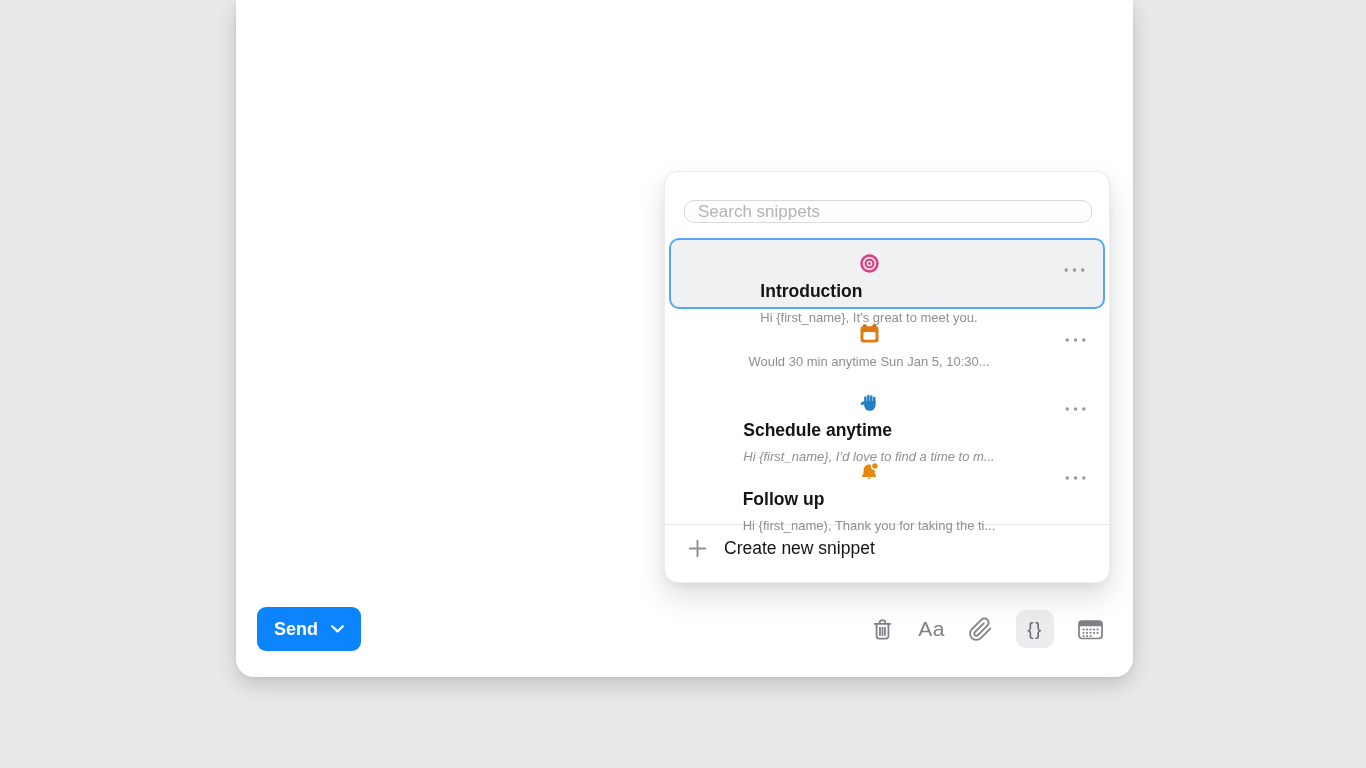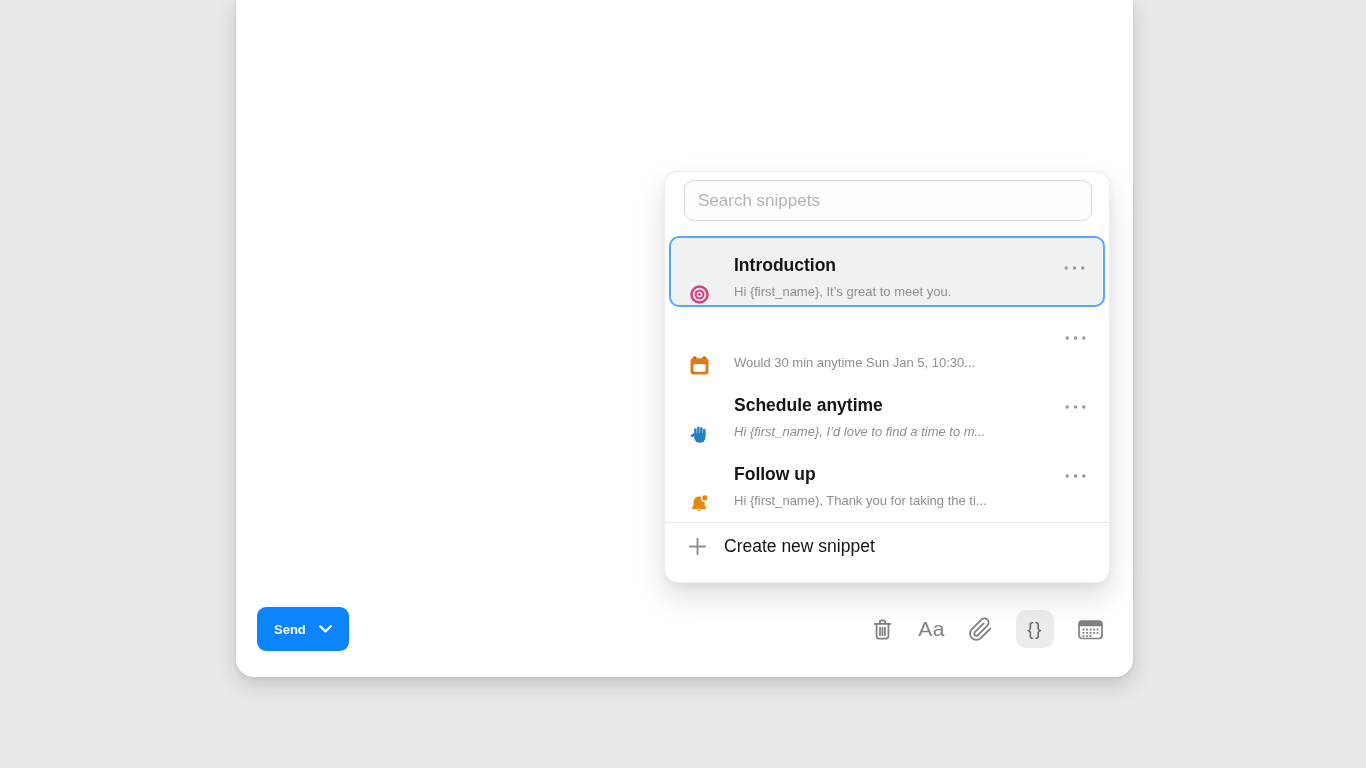--- a/index.html
+++ b/index.html
@@ -17,21 +17,21 @@
     border-radius:0 0 18px 18px;
     box-shadow:0 8px 22px rgba(0,0,0,.16), 0 1px 4px rgba(0,0,0,.07);
   }
 
   
   .send-button {
     position:absolute; left:21px; bottom:26px;
     height:44px; padding:0 17px;
     background:#0b84fe; border:none; border-radius:9px;
     display:flex; align-items:center; gap:13px;
-    color:#fff; font-size:13px; font-weight:600; cursor:pointer;
+    color:#fff; font-size:18px; font-weight:600; cursor:pointer;
     font-family:inherit;
   }
   .toolbar-icons {
     position:absolute; right:29px; bottom:26px; height:44px;
     display:flex; align-items:center; gap:23px;
   }
   .tool-btn {
     background:none; border:none; cursor:pointer; padding:0;
     display:flex; align-items:center; justify-content:center;
     color:#7f7f85; font-family:inherit;
@@ -43,31 +43,31 @@
   }
   .braces-glyph { font-size:19px; color:#68686e; font-weight:500; letter-spacing:1.5px; }
 
   
   .snippets-popup {
     position:absolute; left:664px; top:171px; width:446px; height:412px;
     background:#fff; border:1px solid rgba(0,0,0,.07); border-radius:14px;
     box-shadow:0 14px 30px rgba(0,0,0,.13), 0 3px 8px rgba(0,0,0,.05);
   }
   .snippet-search {
-    display:block; margin:8px 19px 0; width:408px; height:41px;
+    display:block; margin:28px 19px 0; width:408px; height:23px;
     border:1.5px solid #d9d9de; border-radius:10px; background:#fdfdfe;
     font-size:17px; padding:0 13px; color:#333; outline:none;
     font-family:inherit;
   }
   .snippet-search::placeholder { color:#b3b3b9; }
 
   .snippet-list { margin-top:15px; }
   .snippet-row {
     position:relative; height:69px; padding:11px 60px 0 24px;
-    display:flex; align-items:flex-end; gap:24px; cursor:pointer;
+    display:flex; align-items:center; gap:4px; cursor:pointer;flex-direction:column;
   }
   .snippet-row.selected {
     margin:0 4px; height:71px;
     border:2px solid #58a7f6; border-radius:10px; background:#f0f1f3;
     padding:10px 54px 0 18px;
   }
   .snippet-icon { width:21px; height:21px; flex:0 0 21px; margin-top:3px; }
   .snippet-texts { min-width:0; }
   .snippet-title {
     font-size:17.5px; font-weight:600; color:#141416; line-height:26px;

